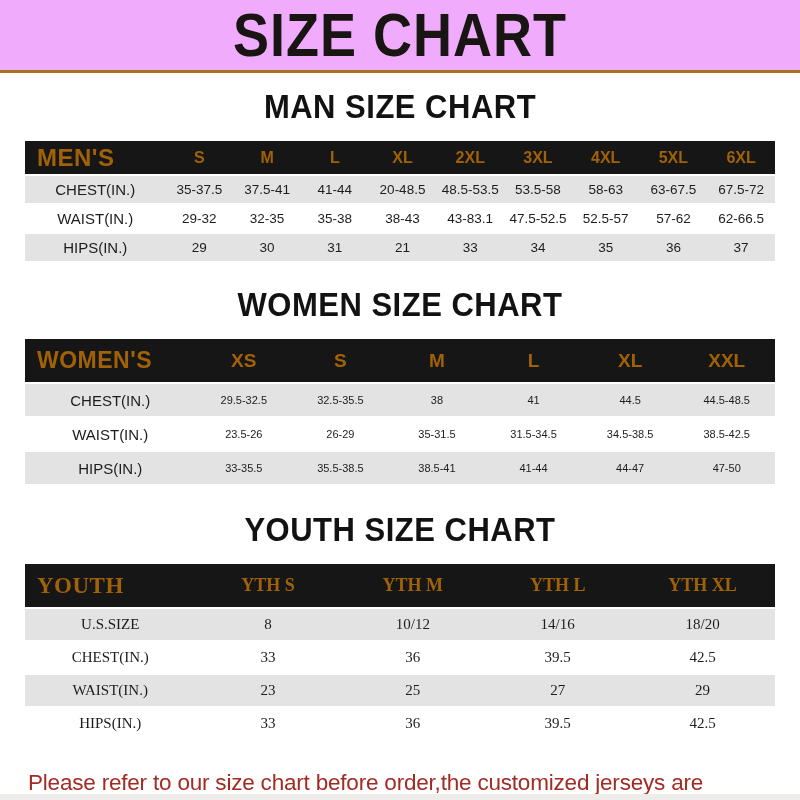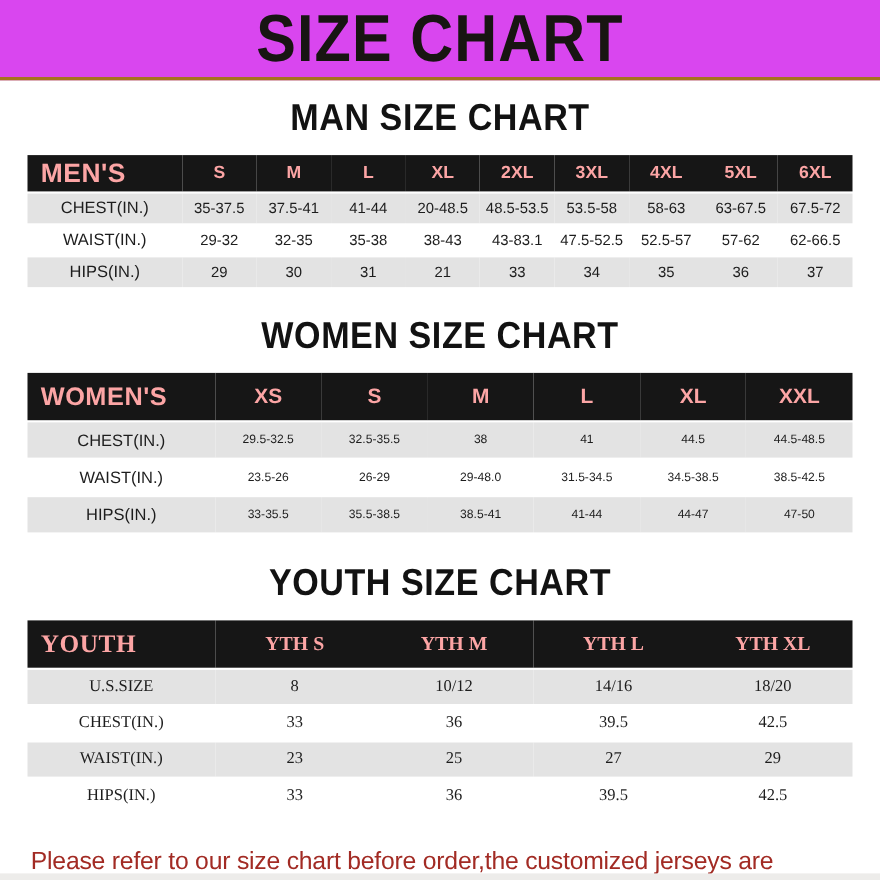--- a/index.html
+++ b/index.html
@@ -12,21 +12,21 @@
     position: relative;
     width: 800px;
     height: 800px;
     margin: 0 auto;
     background: #ffffff;
     overflow: hidden;
   }
   
   .banner {
     height: 70px;
-    background: #d946ef;
+    background: #f0abfc;
     border-bottom: 3px solid #a5731f;
     display: flex;
     align-items: center;
     justify-content: center;
   }
   .banner-title {
     font-size: 54px;
     font-weight: 900;
     color: #181512;
     letter-spacing: 1px;
@@ -49,21 +49,21 @@
   
   table.size-table {
     width: 750px;
     margin: 14px 25px 0 25px;
     border-collapse: separate;
     border-spacing: 0 2px;
     table-layout: fixed;
   }
   table.size-table thead th {
     background: #161616;
-    color: #fca5a5;
+    color: #a16207;
     font-weight: 700;
     text-align: center;
     vertical-align: middle;
   }
   table.size-table thead th:first-child {
     text-align: left;
     padding-left: 12px;
     font-weight: 900;
     letter-spacing: 0.5px;
   }
@@ -197,21 +197,21 @@
           <td>32.5-35.5</td>
           <td>38</td>
           <td>41</td>
           <td>44.5</td>
           <td>44.5-48.5</td>
         </tr>
         <tr>
           <td>WAIST(IN.)</td>
           <td>23.5-26</td>
           <td>26-29</td>
-          <td>29-48.0</td>
+          <td>35-31.5</td>
           <td>31.5-34.5</td>
           <td>34.5-38.5</td>
           <td>38.5-42.5</td>
         </tr>
         <tr>
           <td>HIPS(IN.)</td>
           <td>33-35.5</td>
           <td>35.5-38.5</td>
           <td>38.5-41</td>
           <td>41-44</td>

